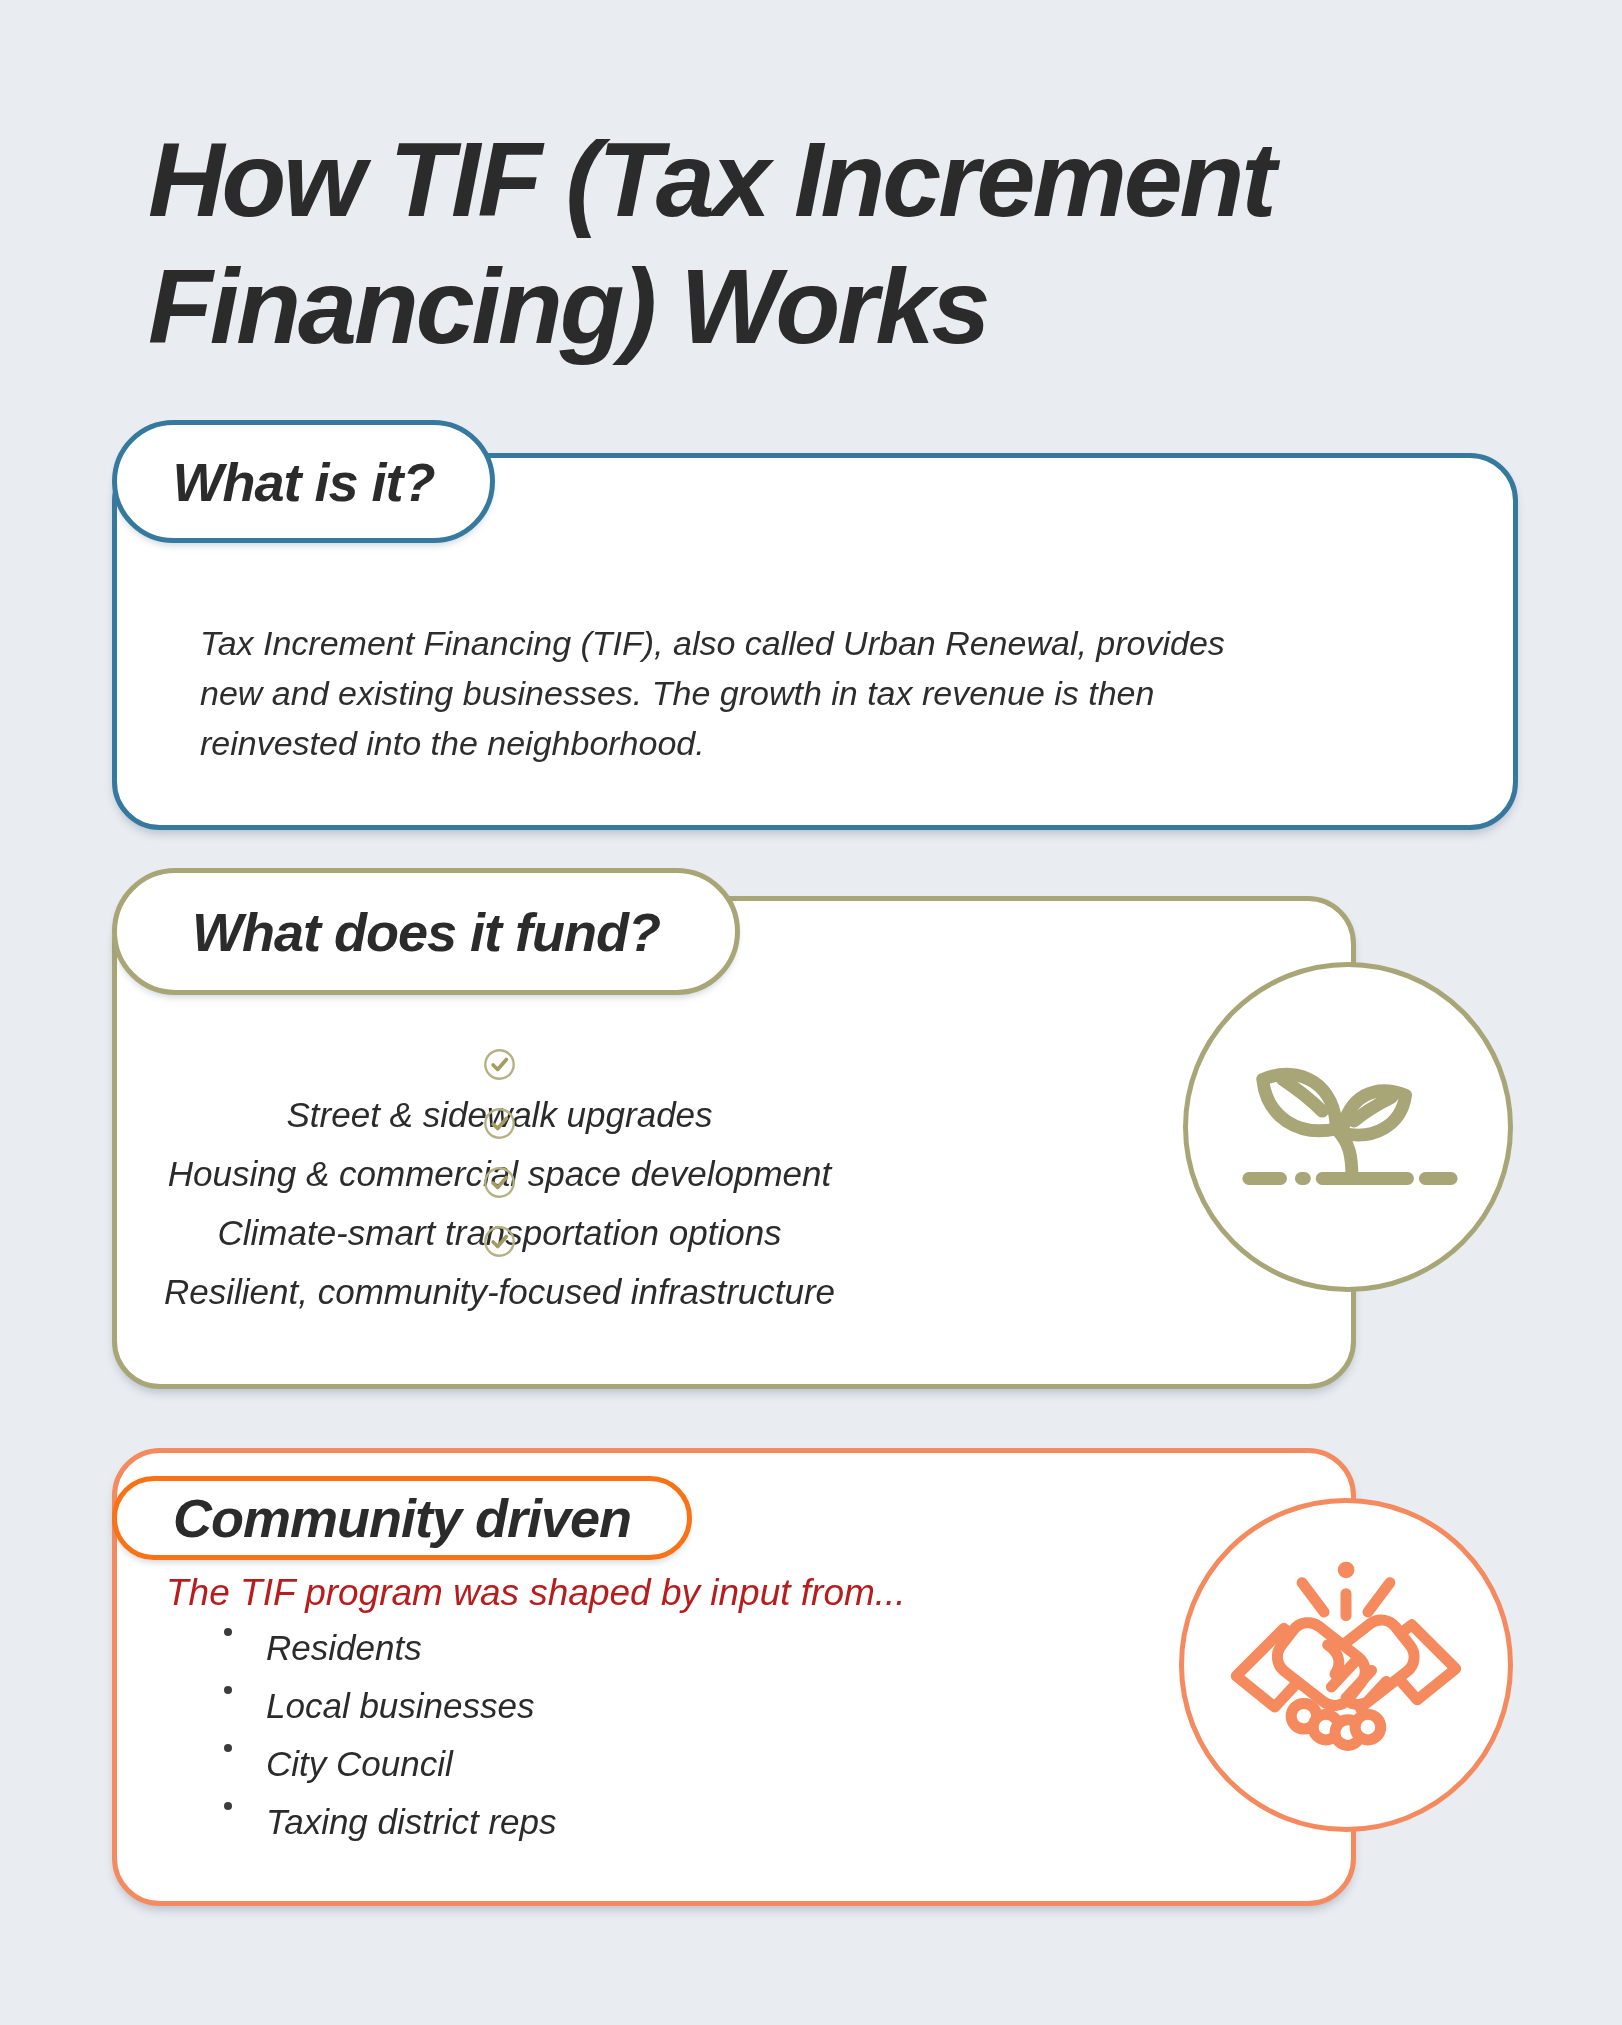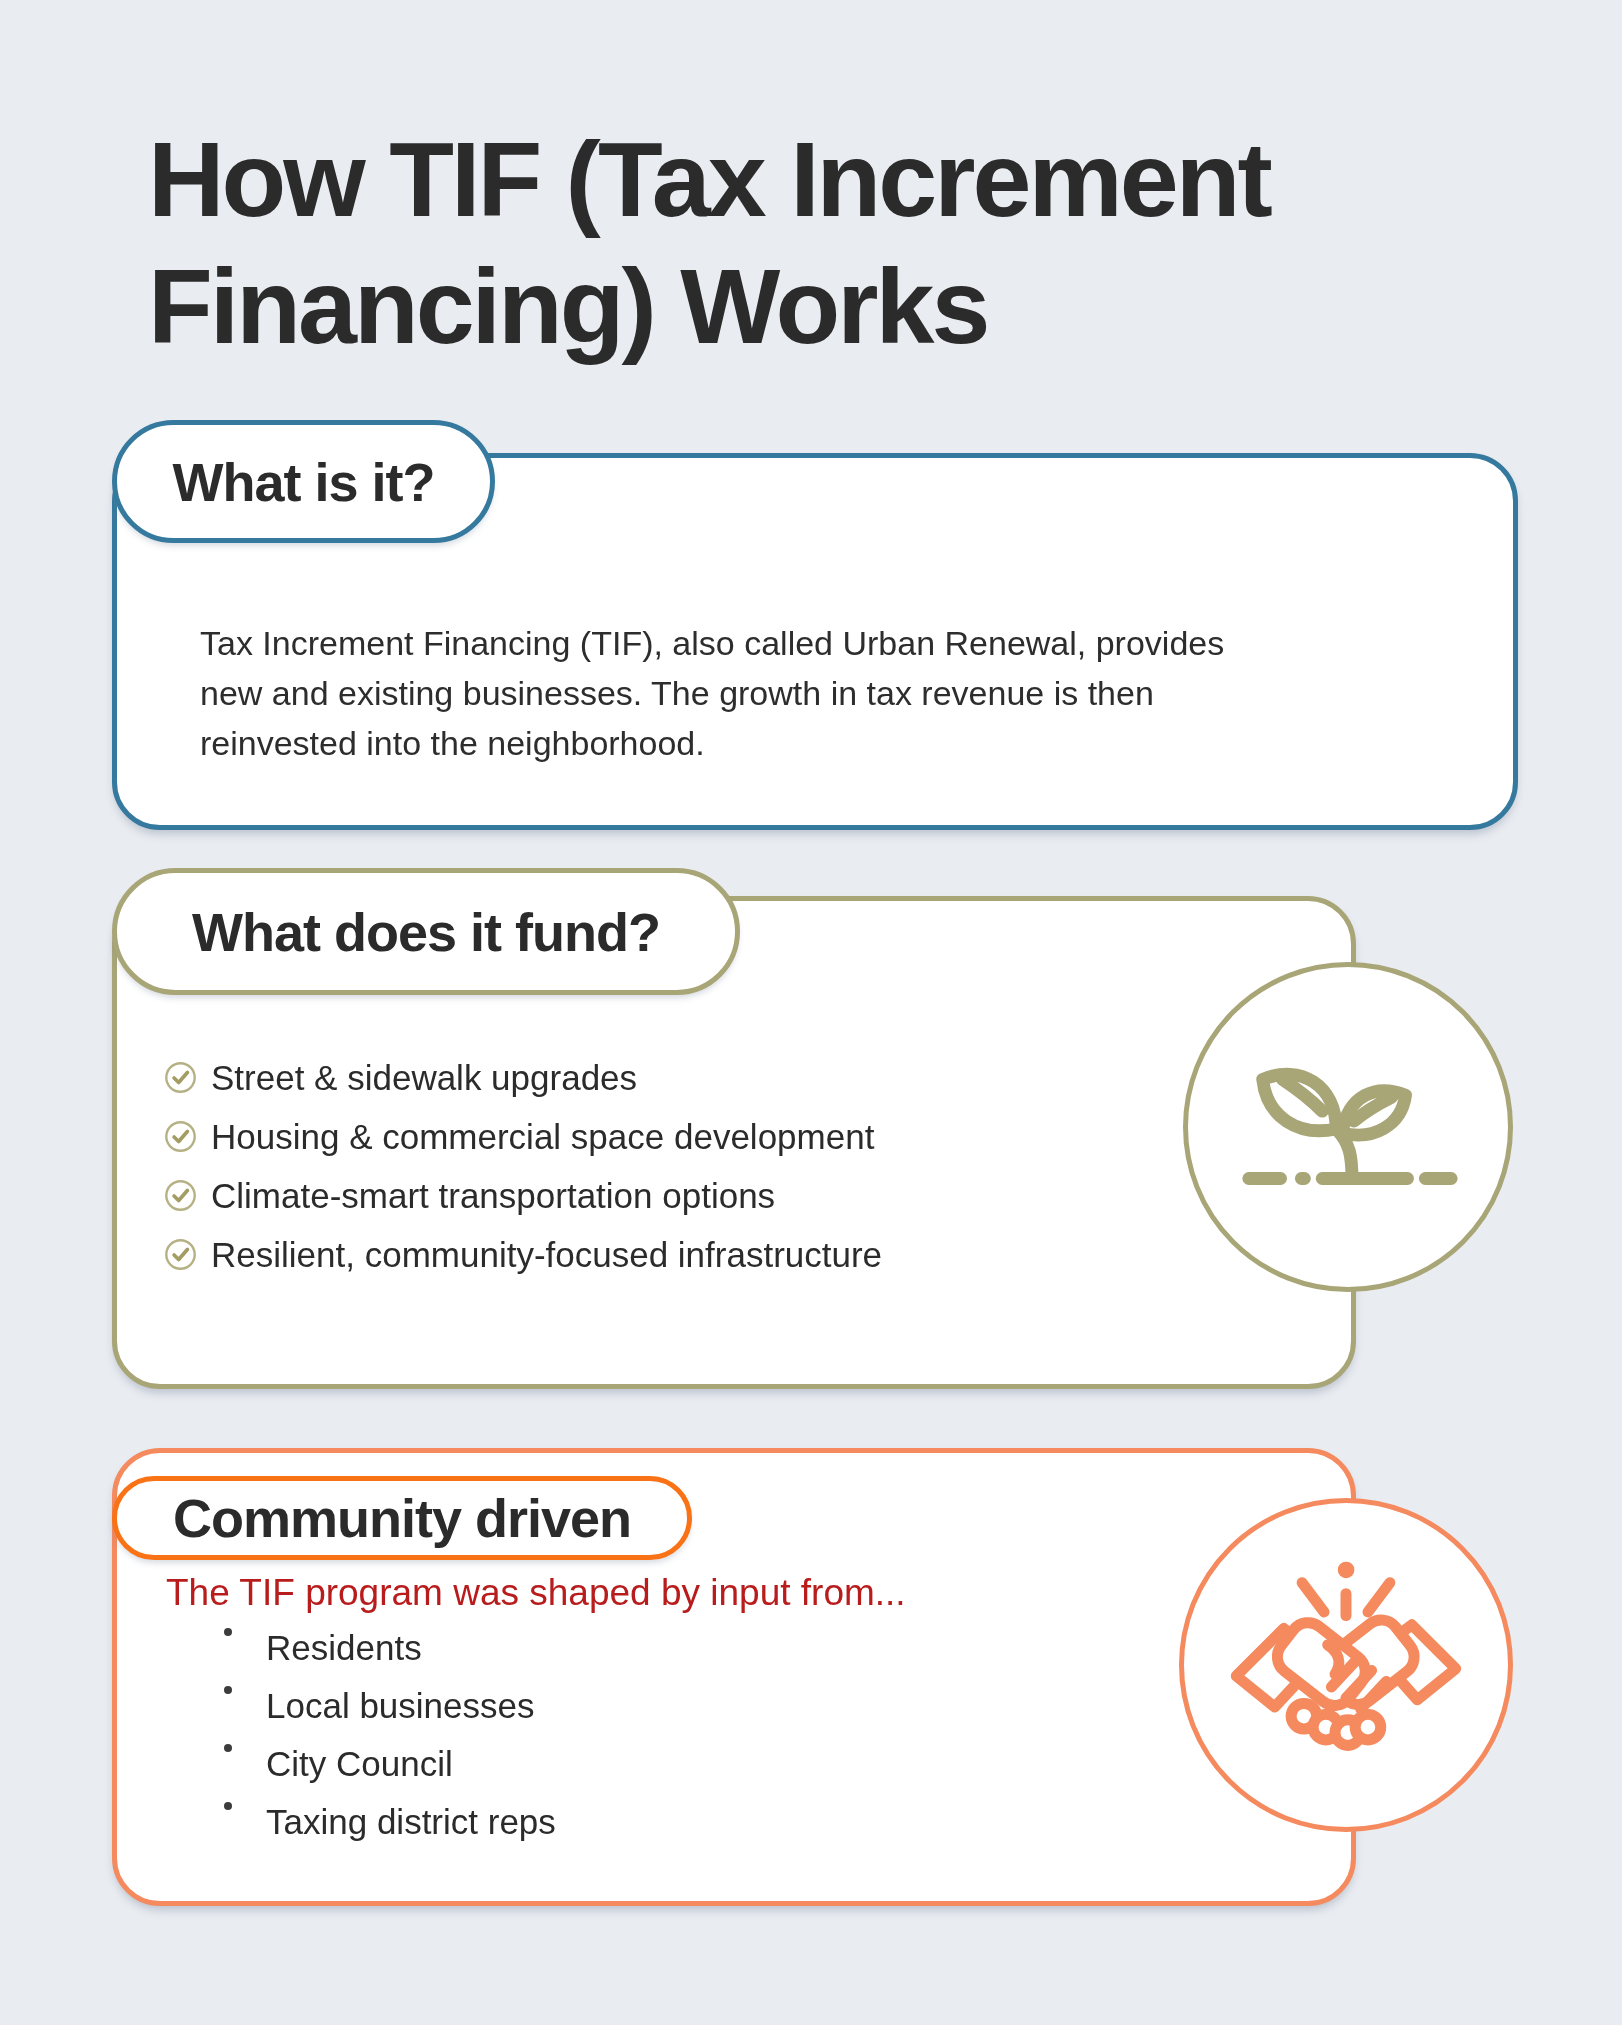--- a/index.html
+++ b/index.html
@@ -1,19 +1,20 @@
 <!DOCTYPE html>
 <html><head>
 <meta charset="utf-8">
 <style>
   html,body { margin:0; padding:0; background:#e9ecf1; }
   .canvas {
     position:relative; width:1622px; height:2025px; overflow:hidden;
     background:#e9ecf1; color:#2b2b2b;
     font-family:"Liberation Sans", sans-serif;
+    font-style:italic;
   }
   * { box-sizing:border-box; }
 
   .page-title {
     position:absolute; left:148px; top:116px;
     font-size:106px; font-weight:700; line-height:127px;
     letter-spacing:-3px; color:#2b2b2b;
   }
 
   .card {
@@ -34,21 +35,21 @@
   .bubble.blue   { left:112px; top:420px;  width:383px; height:123px; border:5px solid #35799e; border-radius:62px; }
   .bubble.olive  { left:112px; top:868px;  width:628px; height:127px; border:5px solid #a8a577; border-radius:64px; }
   .bubble.orange { left:112px; top:1476px; width:580px; height:84px; border:5px solid #f97316; border-radius:56px; }
 
   .para {
     position:absolute; left:200px; top:570px; z-index:2;
     font-size:34px; line-height:50px; color:#2d2d2d;margin-top:48px;
   }
 
   .checklist { position:absolute; left:164px; top:1048px; z-index:2; }
-  .check-row { height:59px; display:flex; align-items:center; gap:14px; font-size:35px; color:#2b2b2b; }
+  .check-row { height:59px; display:flex; align-items:center; gap:14px; font-size:35px; color:#2b2b2b;flex-direction:column; }
   .check-icon { width:33px; height:33px; flex:0 0 33px; }
 
   .badge-circle {
     position:absolute; background:#ffffff; border-radius:50%; z-index:2;
     display:flex; align-items:center; justify-content:center;
   }
   .badge-circle.olive  { left:1183px; top:962px;  width:330px; height:330px; border:5px solid #a8a577; }
   .badge-circle.orange { left:1179px; top:1498px; width:334px; height:334px; border:5px solid #f48a5e; }
 
   .intro { position:absolute; left:166px; top:1572px; z-index:2; font-size:37px; color:#b91c1c; }

